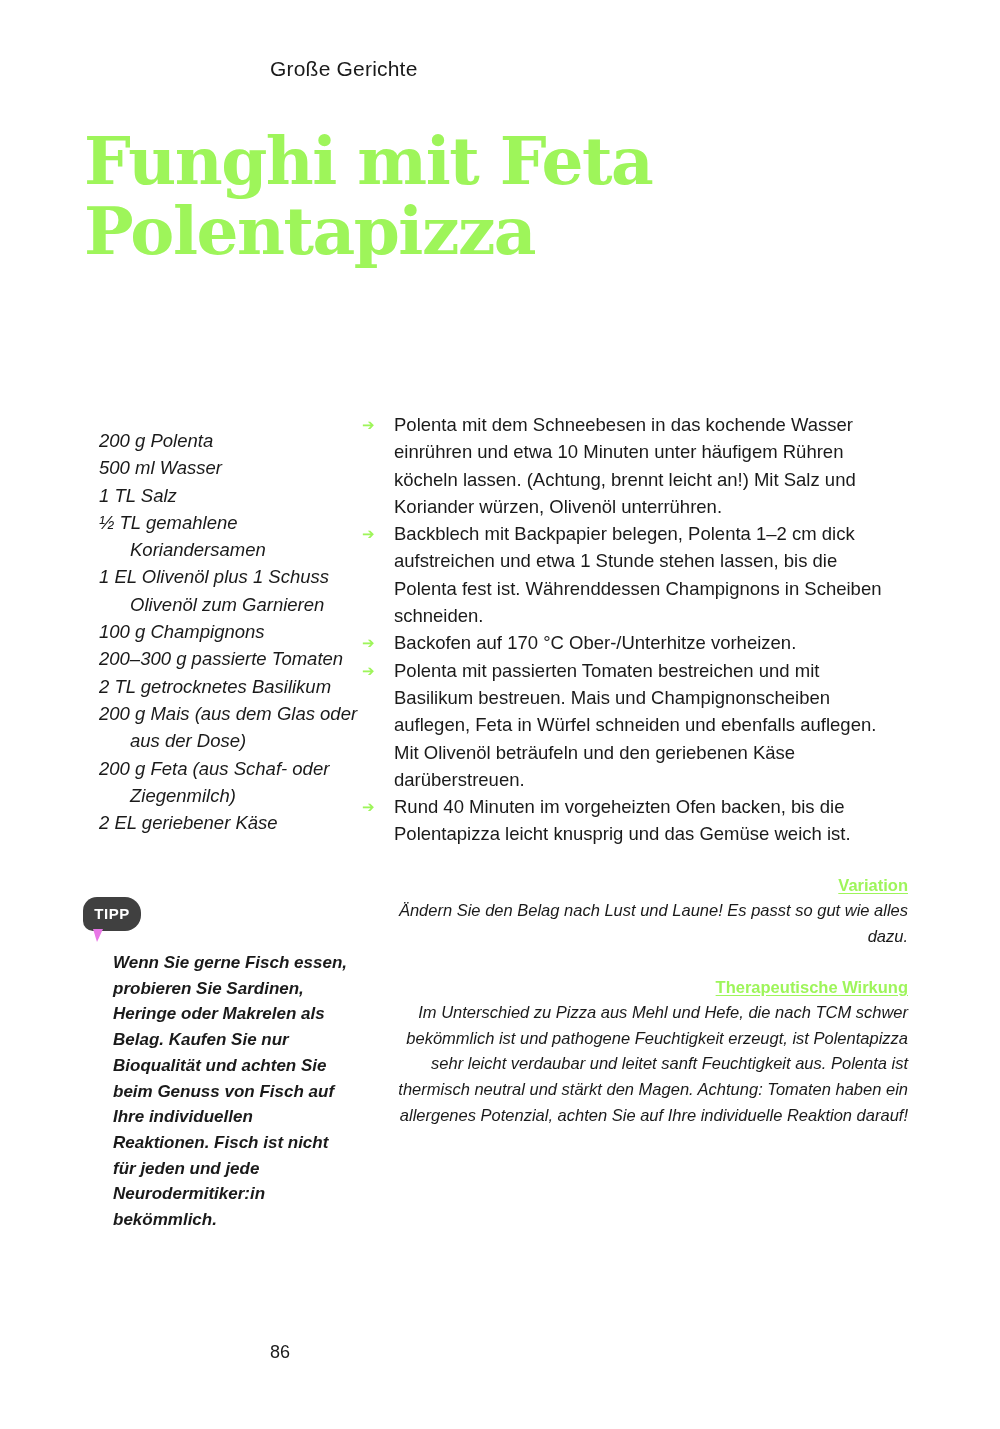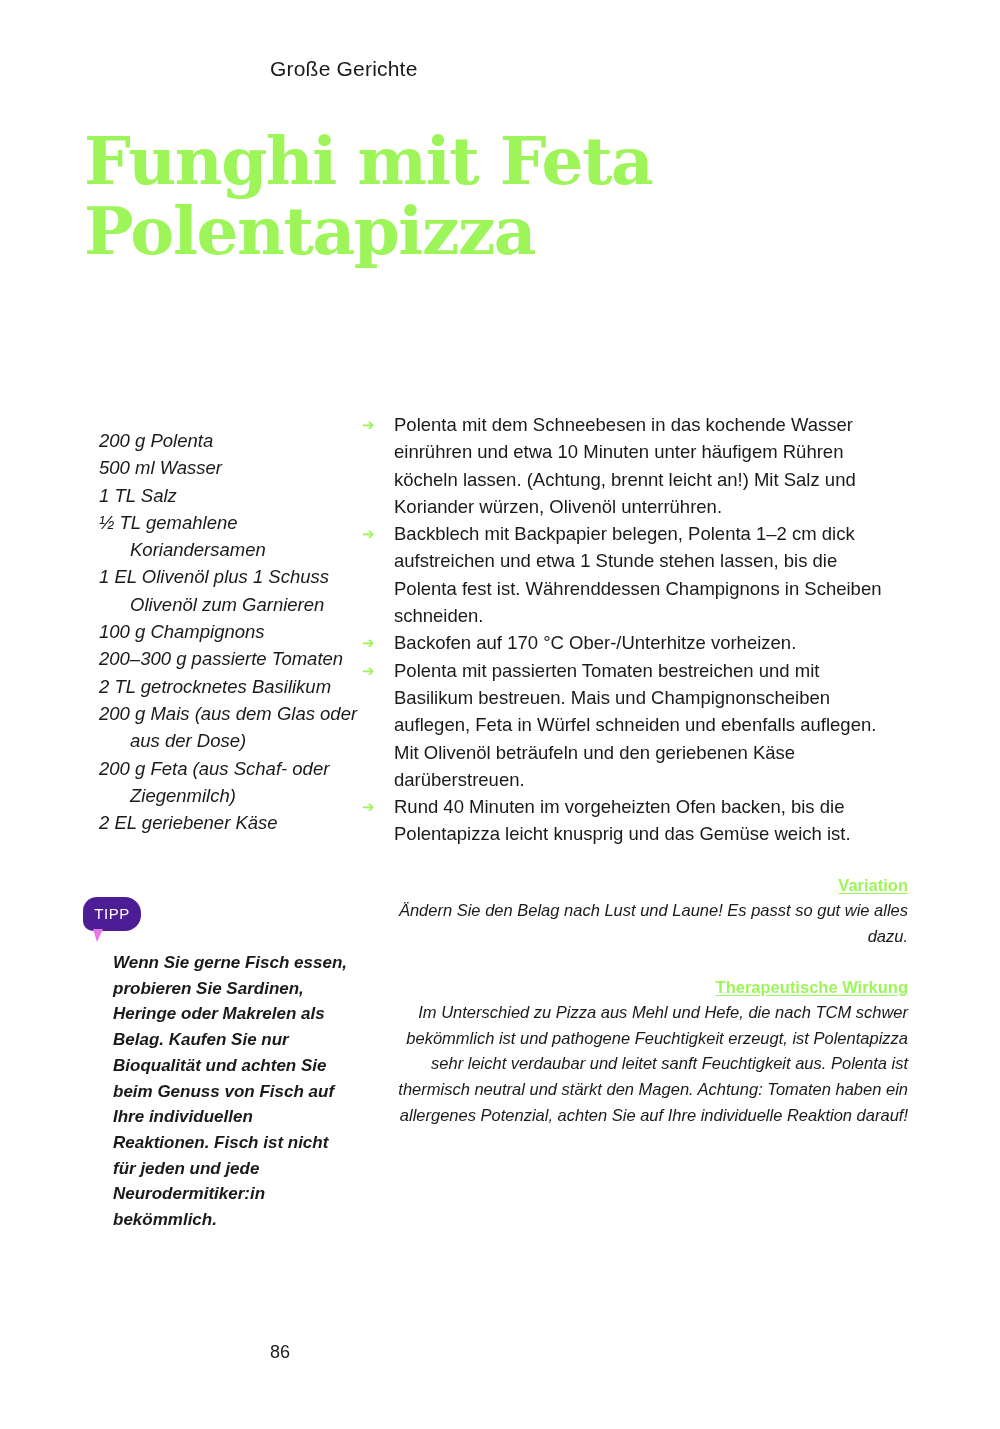--- a/index.html
+++ b/index.html
@@ -16,22 +16,22 @@
   .steps { position: absolute; left: 362px; top: 411px; width: 540px; margin: 0; padding: 0; list-style: none;
            font-size: 18.5px; line-height: 27.3px; }
   .steps li { position: relative; padding-left: 32px; }
   .steps .arrow { position: absolute; left: 0; top: 0; color: #9ef55a; font-size: 15px; }
   .note { position: absolute; left: 393px; width: 515px; text-align: right; }
   .note h3 { margin: 0; font-size: 16.5px; font-weight: bold; color: #9ef55a; text-decoration: underline;
              text-underline-offset: 2px; line-height: 22px; }
   .note p { margin: 2px 0 0 0; font-style: italic; font-size: 16.5px; line-height: 25.7px; }
   .note.variation { top: 874px; }
   .note.therapy { top: 976px; }
-  .tipp-badge { position: absolute; left: 83px; top: 897px; width: 58px; height: 34px; background: #4c1d95;
-                border-radius: 14px 16px 16px 10px; color: #ffffff; font-weight: normal; font-size: 15px;
+  .tipp-badge { position: absolute; left: 83px; top: 897px; width: 58px; height: 34px; background: #404040;
+                border-radius: 14px 16px 16px 10px; color: #ffffff; font-weight: bold; font-size: 15px;
                 line-height: 34px; text-align: center; letter-spacing: 0.5px; }
   .tipp-badge::after { content: ""; position: absolute; left: 10px; bottom: -11px; width: 0; height: 0;
                        border-left: 4px solid transparent; border-right: 6px solid transparent; border-top: 13px solid #e877e6; }
   .tipp-text { position: absolute; left: 113px; top: 950px; width: 240px; margin: 0;
                font-style: italic; font-weight: bold; font-size: 17px; line-height: 25.7px; }
   .page-number { position: absolute; left: 270px; top: 1342px; font-size: 18px; }
 </style>
 </head>
 <body>
 

